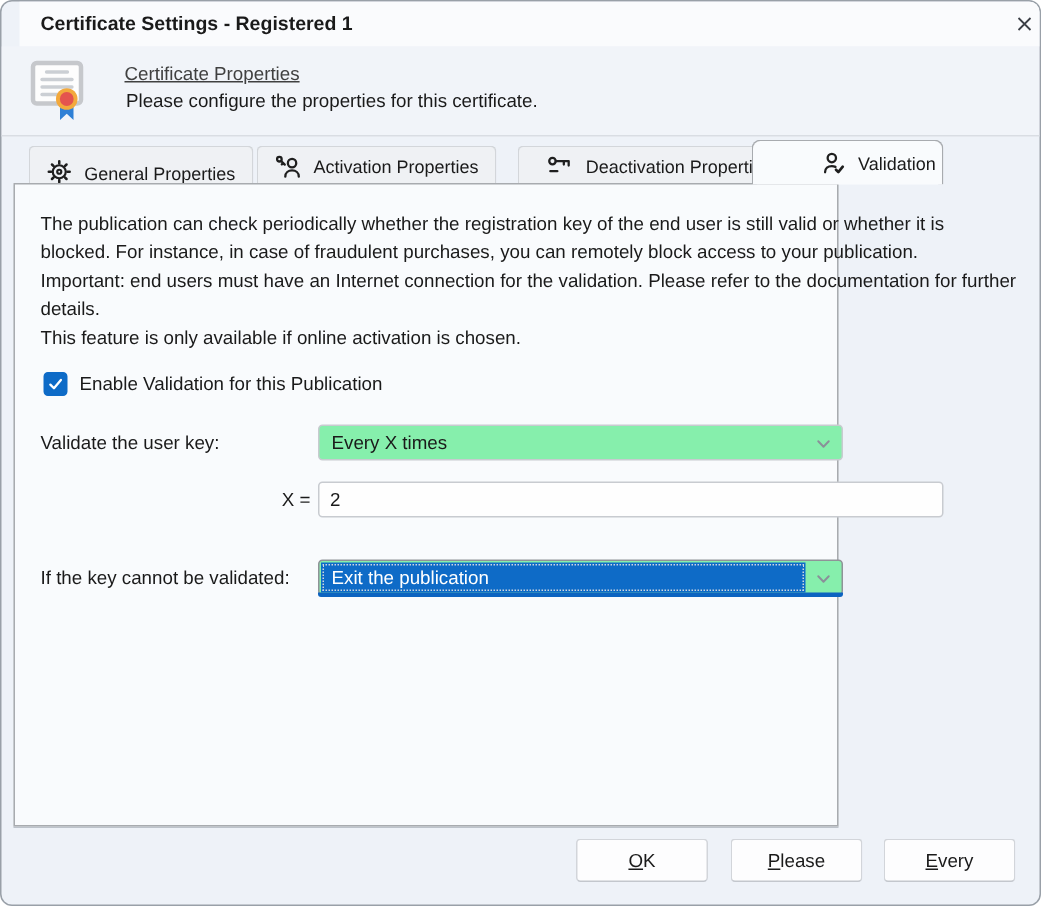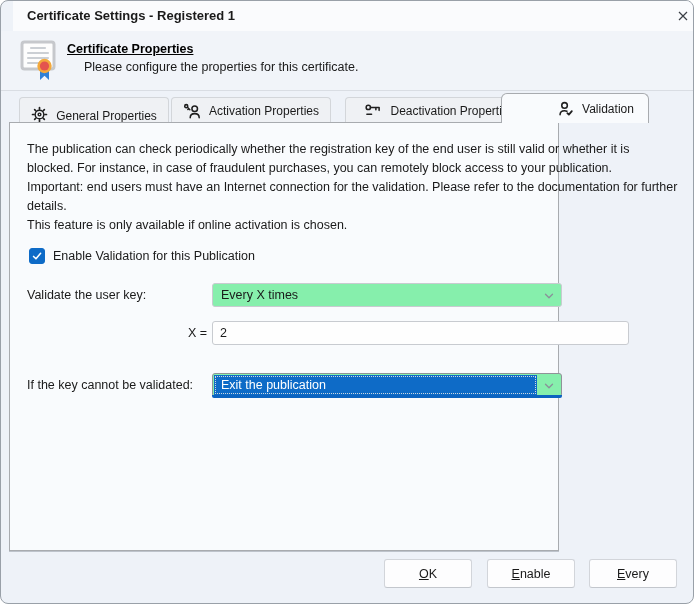--- a/index.html
+++ b/index.html
@@ -12,34 +12,34 @@
   
   .titlebar { position:absolute; left:0; top:0; width:100%; height:30px; background:#FAFBFD;margin-left:12px; }
   .title { position:absolute; left:14px; top:0; line-height:30px; font-weight:bold; font-size:13px; }
   .close-btn { position:absolute; right:8px; top:3px; width:28px; height:24px;
                display:flex; align-items:center; justify-content:center; cursor:pointer; border-radius:4px; }
 
   
   .header { position:absolute; left:0; top:30px; width:100%; height:60px; background:#F1F4F9;
             border-bottom:1px solid #D9DDE3; }
   .cert-icon { position:absolute; left:18px; top:6px; }
-  .header-link { position:absolute; left:66px; top:11px; font-weight:bold; color:#000000;
+  .header-link { position:absolute; left:82px; top:11px; font-weight:normal; color:#404040;
                  text-decoration:underline; cursor:pointer; }
   .header-sub { position:absolute; left:83px; top:29px; color:#1a1a1a; }
 
   
   .tab { position:absolute; display:flex; align-items:center; justify-content:center; gap:8px;
          top:96px; height:26px; background:#EFF1F4; border:1px solid #D3D6DA; border-bottom:none;
          border-radius:4px 4px 0 0; font-size:12px; cursor:pointer; z-index:1; }
   .tab.active { top:92px; height:30px; background:#F9FBFD; border-color:#A8ABAF;
                 border-radius:6px 6px 0 0; z-index:3; }
   .tab-1 { left:18px;  width:150px;align-items:flex-end; }
   .tab-2 { left:170px; width:160px; }
   .tab-3 { left:344px; width:189px; }
-  .tab-4 { left:500px; width:148px;padding-left:40px; }
+  .tab-4 { left:500px; width:128px;padding-left:40px; }
   .tab svg { flex:none; }
 
   
   .page { position:absolute; left:8px; top:121px; width:550px; height:429px;
           background:#F9FBFD; border:1px solid #A8ABAF; z-index:2;
           box-shadow:0 1px 0 rgba(150,156,165,.55); }
   .desc { position:absolute; left:17px; top:17px; width:652px; line-height:19px; white-space:pre-line; }
 
   .check-row { position:absolute; left:19px; top:125px; display:flex; align-items:center; gap:8px; }
   .checkbox { width:16px; height:16px; border-radius:3px; background:#0E6BC7; border:1px solid #0E6BC7;
@@ -181,19 +181,19 @@
       <svg class="chevron" width="12" height="12" viewBox="0 0 12 12">
         <path d="M2.5 4.2 L6 7.8 L9.5 4.2" stroke="#8a9099" stroke-width="1.3" fill="none" stroke-linecap="round" stroke-linejoin="round"></path>
       </svg>
     </div>
   </div>
 
   <div class="btn btn-ok">
     <span class="btn-label">OK</span>
   </div>
   <div class="btn btn-cancel">
-    <span class="btn-label">Enable</span>
+    <span class="btn-label">Please</span>
   </div>
   <div class="btn btn-help">
     <span class="btn-label">Every</span>
   </div>
 
 </div>
 
 </body></html>

